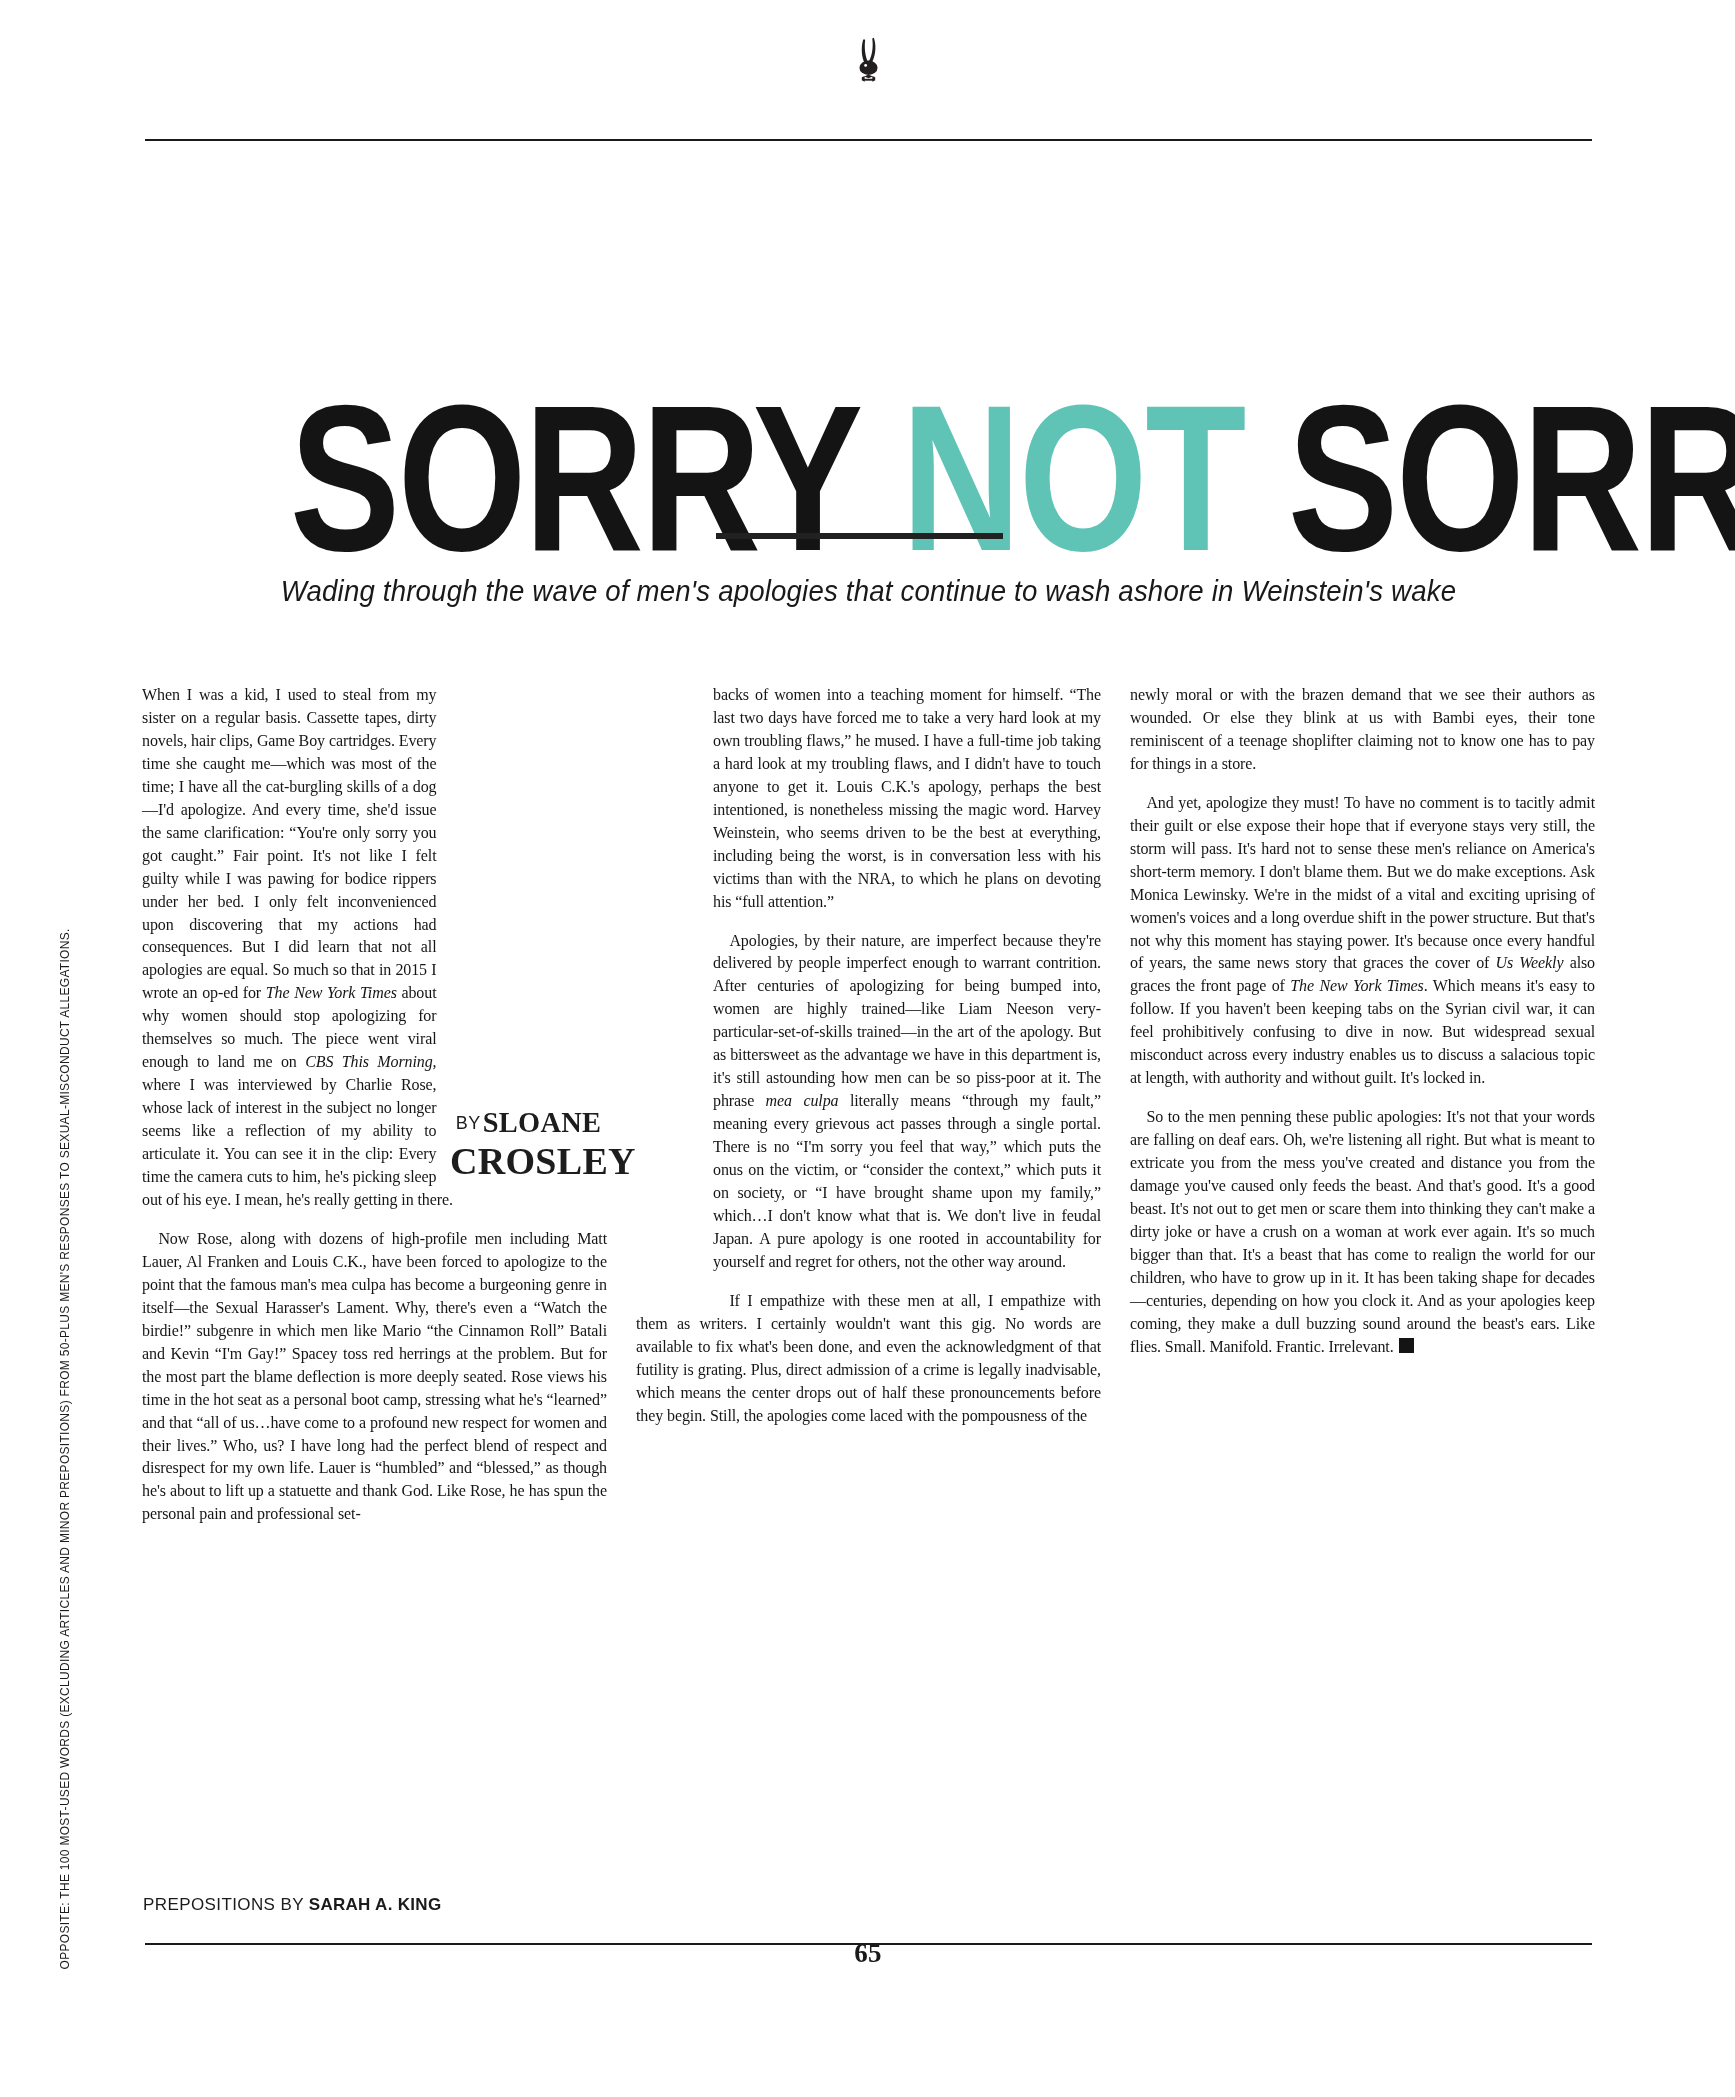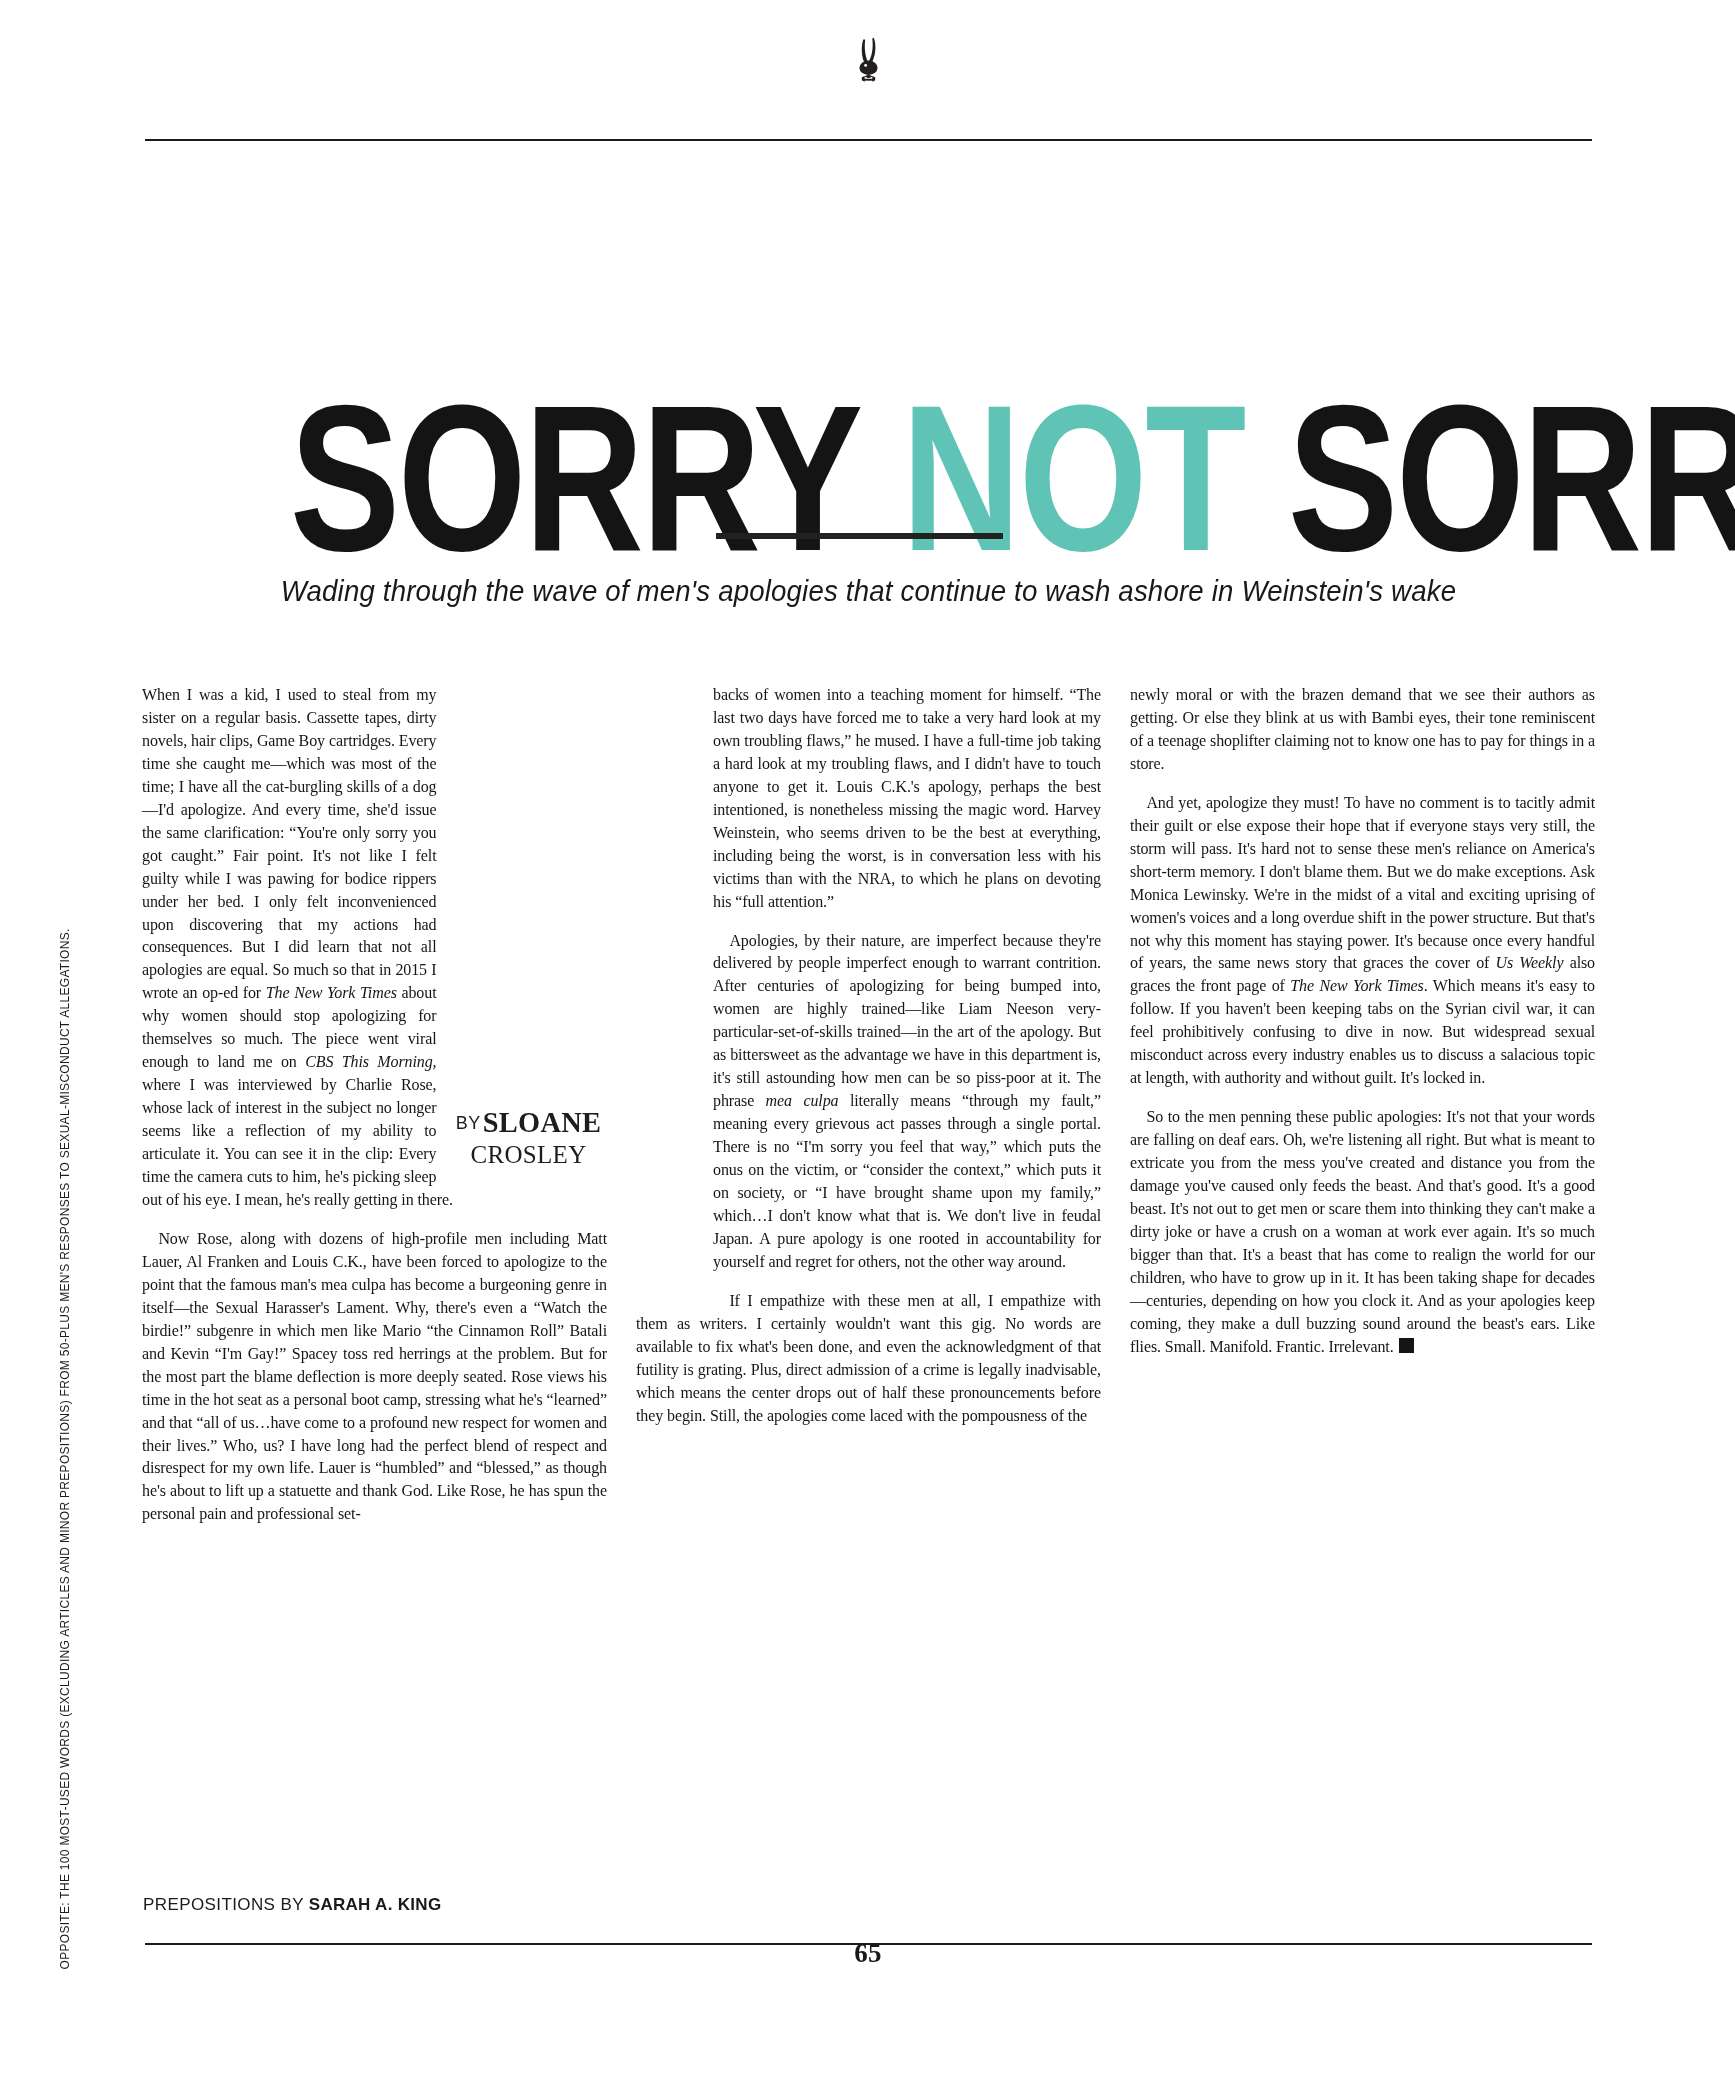--- a/index.html
+++ b/index.html
@@ -164,22 +164,22 @@
     font-family: "Liberation Serif", serif;
     font-weight: 700;
     font-size: 28.4px;
     letter-spacing: 0.3px;
     color: #1d1d1d;
     display: inline;
   }
   .byline-name2 {
     display: block;
     font-family: "Liberation Serif", serif;
-    font-weight: 400;
-    font-size: 25px;
+    font-weight: 700;
+    font-size: 38px;
     letter-spacing: 0.3px;
     color: #1d1d1d;
     margin-top: 3.9px;
   }
   
   .byline-spacer {
     float: left;
     width: 77px;
     height: 116px;
     margin: 0;
@@ -275,21 +275,21 @@
   </div>
 
   <div class="col">
     <div class="byline-spacer"></div>
     <p>backs of women into a teaching moment for himself. “The last two days have forced me to take a very hard look at my own troubling flaws,” he mused. I have a full-time job taking a hard look at my troubling flaws, and I didn't have to touch anyone to get it. Louis C.K.'s apology, perhaps the best intentioned, is nonetheless missing the magic word. Harvey Weinstein, who seems driven to be the best at everything, including being the worst, is in conversation less with his victims than with the NRA, to which he plans on devoting his “full attention.”</p>
     <p><span>Apologies, by their nature, are imperfect because they're delivered by people imperfect enough to warrant contrition. After centuries of apologizing for being bumped into, women are highly trained—like Liam Neeson very-particular-set-of-skills trained—in the art of the apology. But as bittersweet as the advantage we have in this department is, it's still astounding how men can be so piss-poor at it. The phrase </span><i>mea culpa</i><span> literally means “through my fault,” meaning every grievous act passes through a single portal. There is no “I'm sorry you feel that way,” which puts the onus on the victim, or “consider the context,” which puts it on society, or “I have brought shame upon my family,” which…I don't know what that is. We don't live in feudal Japan. A pure apology is one rooted in accountability for yourself and regret for others, not the other way around.</span></p>
     <p>If I empathize with these men at all, I empathize with them as writers. I certainly wouldn't want this gig. No words are available to fix what's been done, and even the acknowledgment of that futility is grating. Plus, direct admission of a crime is legally inadvisable, which means the center drops out of half these pronouncements before they begin. Still, the apologies come laced with the pompousness of the</p>
   </div>
 
   <div class="col">
-    <p>newly moral or with the brazen demand that we see their authors as getting. Or else they blink at us with Bambi eyes, their tone reminiscent of a teenage shoplifter claiming not to know one has to pay for things in a store.</p>
+    <p>newly moral or with the brazen demand that we see their authors as wounded. Or else they blink at us with Bambi eyes, their tone reminiscent of a teenage shoplifter claiming not to know one has to pay for things in a store.</p>
     <p><span>And yet, apologize they must! To have no comment is to tacitly admit their guilt or else expose their hope that if everyone stays very still, the storm will pass. It's hard not to sense these men's reliance on America's short-term memory. I don't blame them. But we do make exceptions. Ask Monica Lewinsky. We're in the midst of a vital and exciting uprising of women's voices and a long overdue shift in the power structure. But that's not why this moment has staying power. It's because once every handful of years, the same news story that graces the cover of </span><i>Us Weekly</i><span> also graces the front page of </span><i>The New York Times</i><span>. Which means it's easy to follow. If you haven't been keeping tabs on the Syrian civil war, it can feel prohibitively confusing to dive in now. But widespread sexual misconduct across every industry enables us to discuss a salacious topic at length, with authority and without guilt. It's locked in.</span></p>
     <p class="endline"><span>So to the men penning these public apologies: It's not that your words are falling on deaf ears. Oh, we're listening all right. But what is meant to extricate you from the mess you've created and distance you from the damage you've caused only feeds the beast. And that's good. It's a good beast. It's not out to get men or scare them into thinking they can't make a dirty joke or have a crush on a woman at work ever again. It's so much bigger than that. It's a beast that has come to realign the world for our children, who have to grow up in it. It has been taking shape for decades—centuries, depending on how you clock it. And as your apologies keep coming, they make a dull buzzing sound around the beast's ears. Like flies. Small. Manifold. Frantic. Irrelevant.</span><span class="endmark"></span></p>
   </div>
 
 </div>
 
 <div class="illo-credit">
   <span>PREPOSITIONS BY </span><b>SARAH A. KING</b>
 </div>
 

